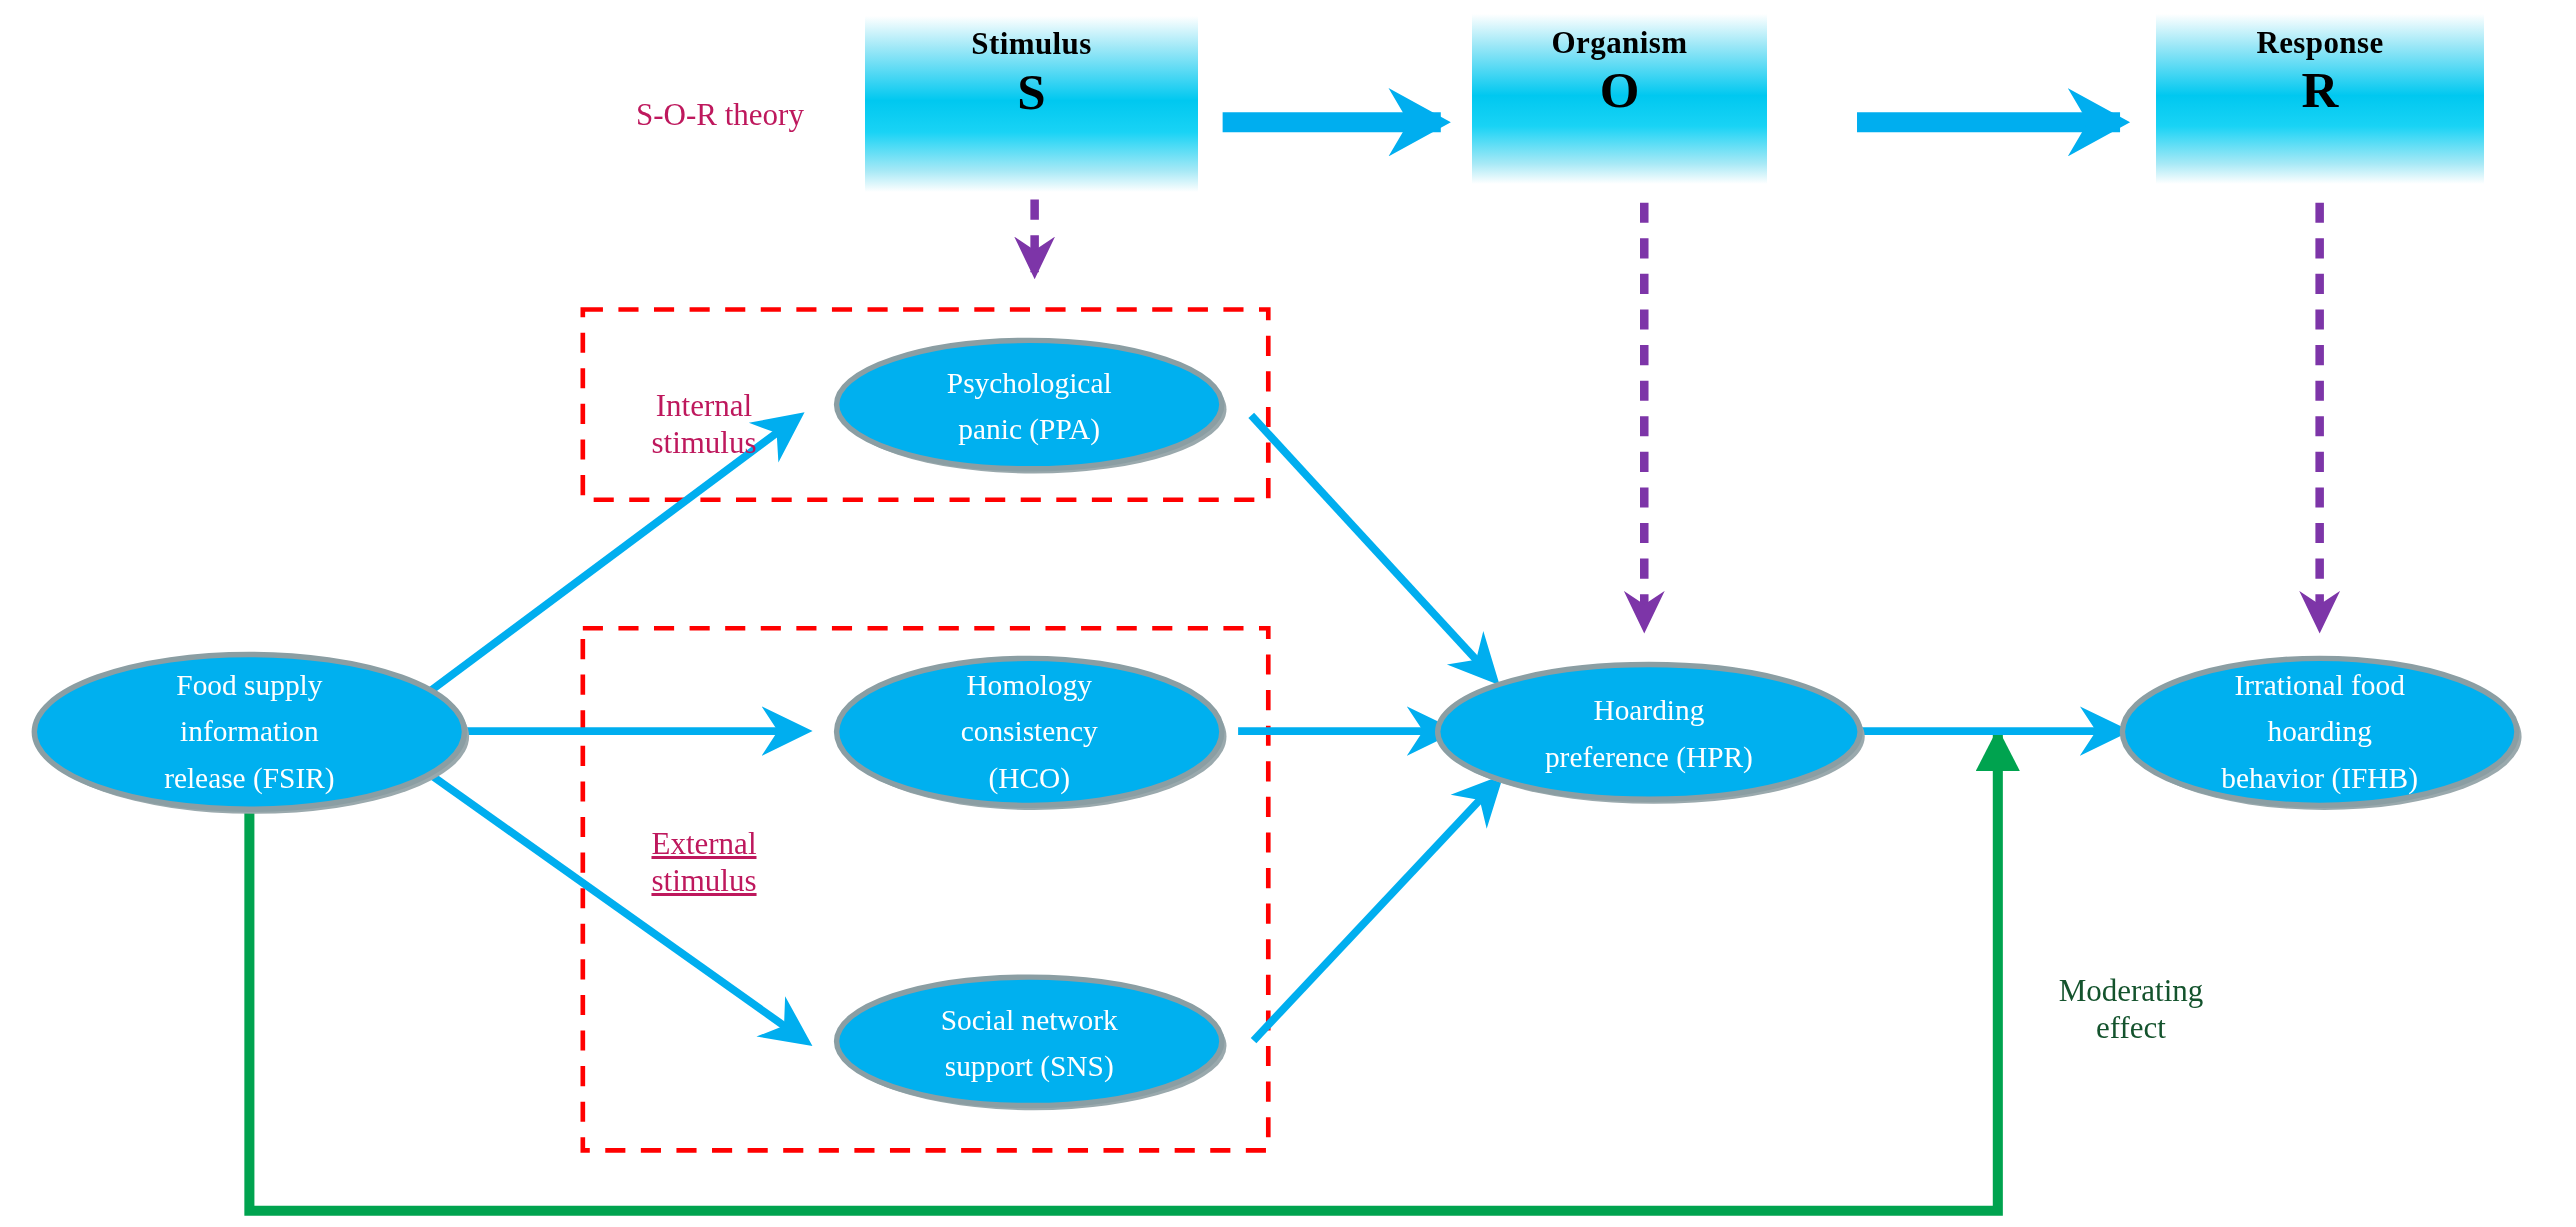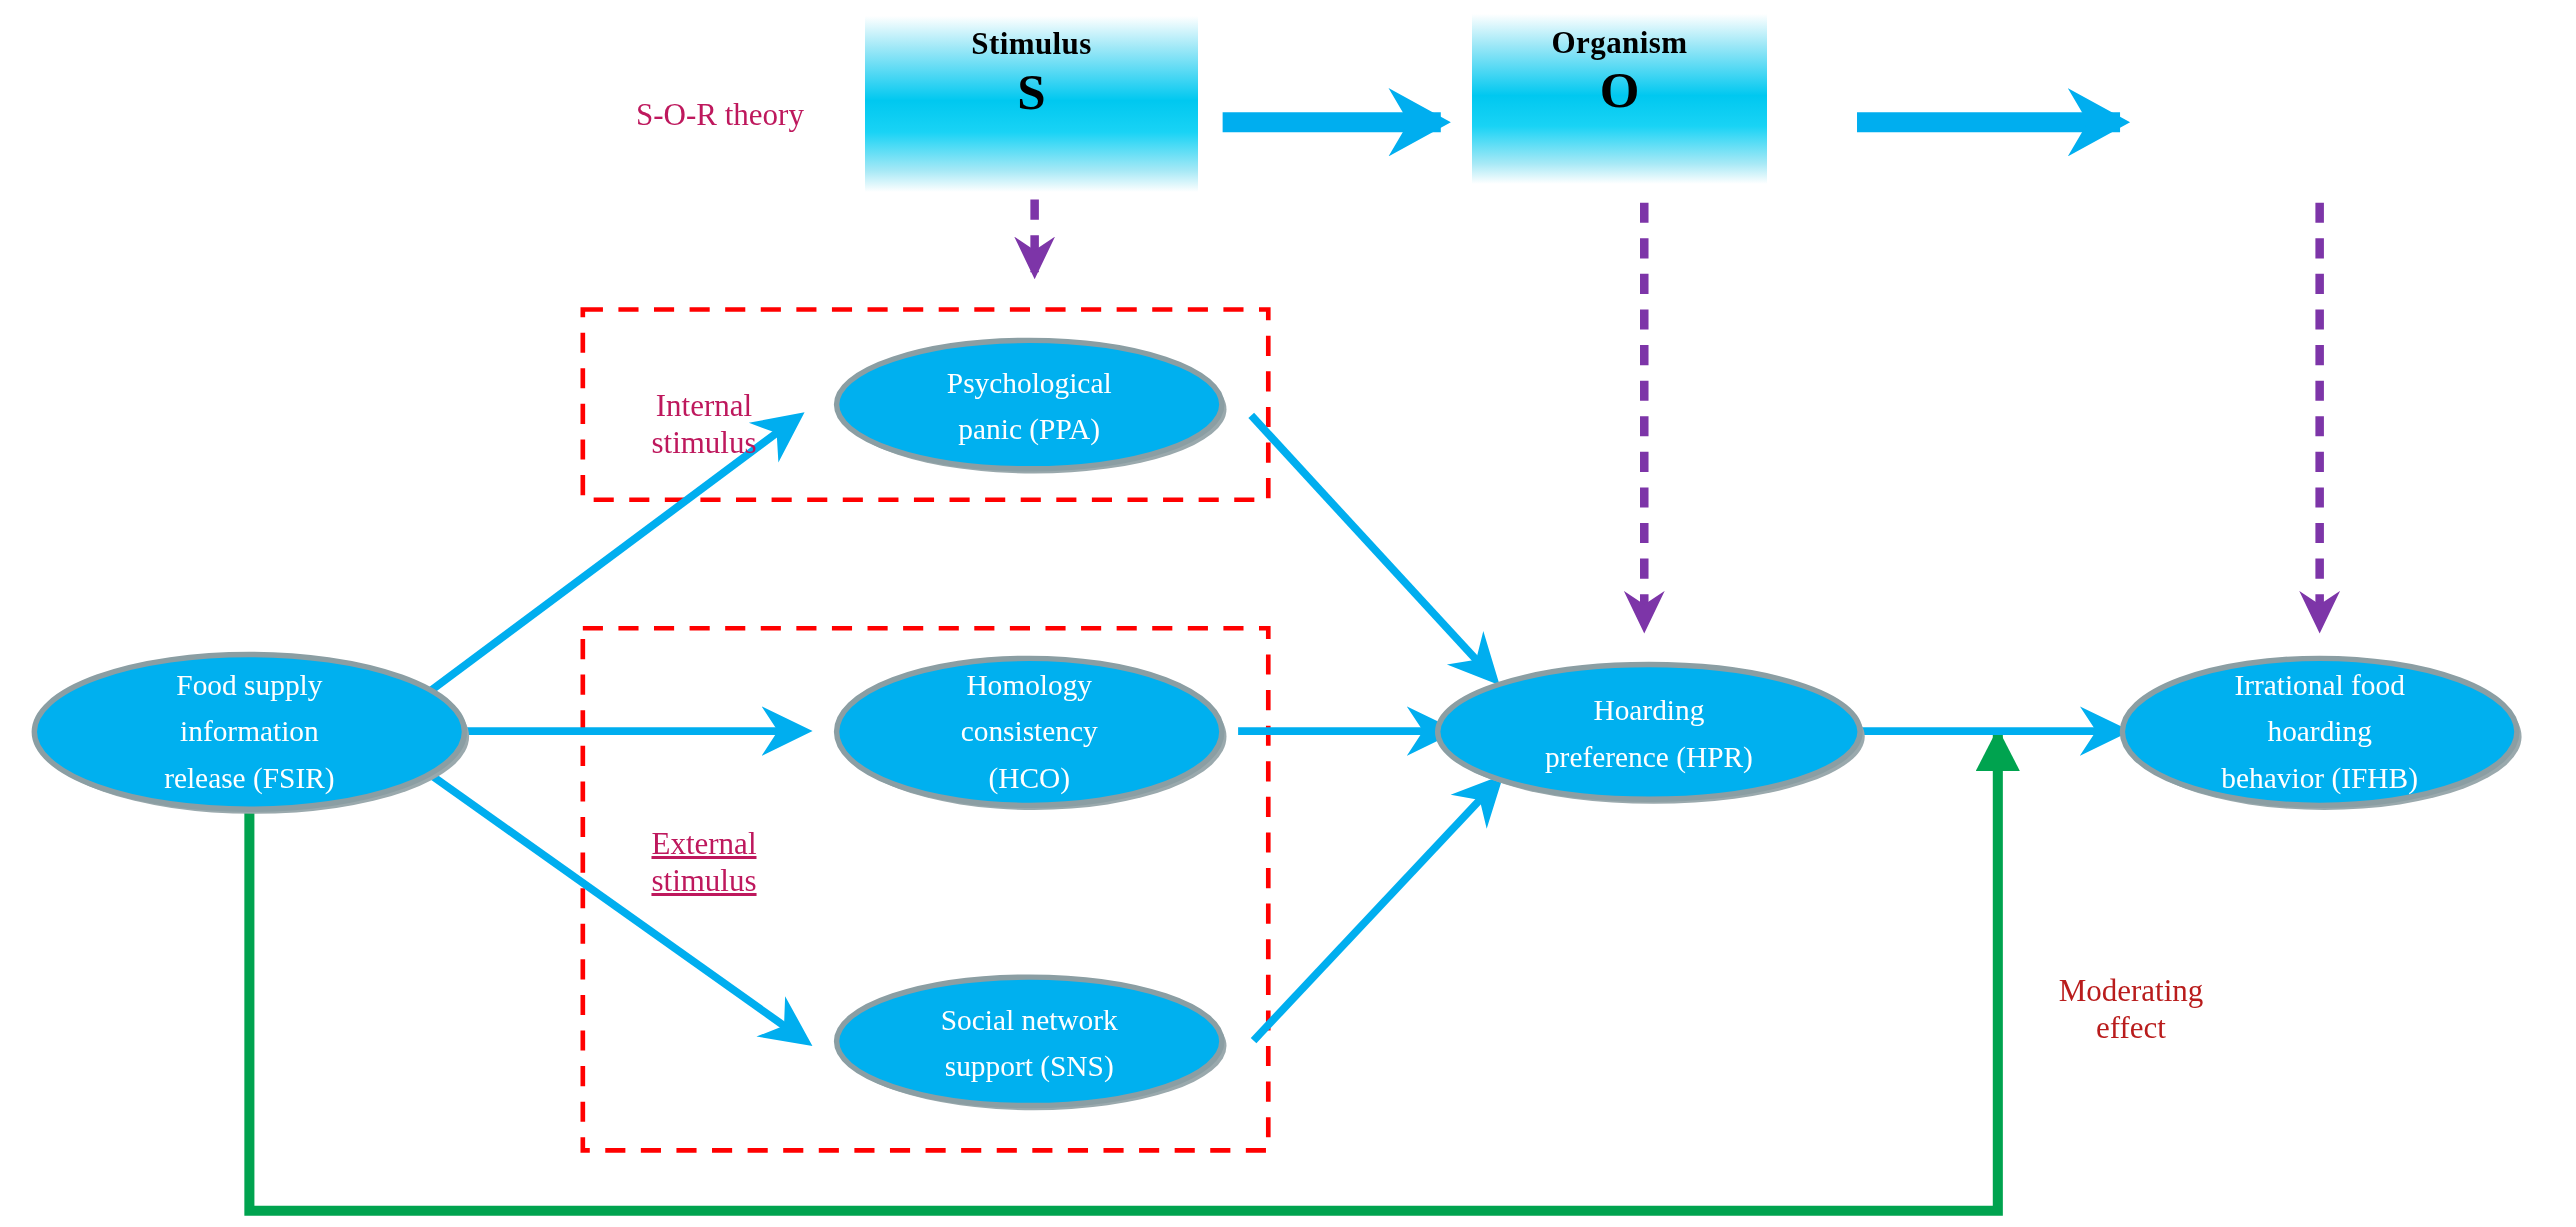--- a/index.html
+++ b/index.html
@@ -7,21 +7,21 @@
   #stage{position:relative;width:2576px;height:1227px;background:#fff;}
   svg.layer{position:absolute;top:0;left:0;width:2576px;height:1227px;}
 
   .sor-box{position:absolute;display:flex;flex-direction:column;align-items:center;justify-content:flex-start;
            background:linear-gradient(to bottom,#ffffff 0%,#9fe8f7 18%,#00c8f0 48%,#19d3f5 66%,#a7e9f6 88%,#ffffff 100%);}
   .sor-title{font-family:"Liberation Serif",serif;font-weight:bold;font-size:31px;color:#000;margin-top:10.8px;letter-spacing:0.4px;}
   .sor-letter{font-family:"Liberation Serif",serif;font-weight:bold;font-size:51px;color:#000;line-height:1;margin-top:4.6px;}
 
   .lbl{position:absolute;font-family:"Liberation Serif",serif;text-align:center;line-height:1.18;white-space:pre-line;}
   .lbl-red{color:#be185d;font-size:31px;}
-  .lbl-green{color:#b91c1c;font-size:31px;}
+  .lbl-green{color:#14532d;font-size:31px;}
 
   .node-text{font-family:"Liberation Serif",serif;fill:#ffffff;font-size:38px;text-anchor:middle;}
   .ellipse-shape{fill:#00b0ef;stroke:#8b9ea3;stroke-width:7;}
   .ellipse-shadow{fill:#9aa9ad;}
 </style>
 </head>
 <body>
 
 <div id="stage">
 
@@ -112,20 +112,24 @@
   <div class="sor-box" style="left:865px;top:15.5px;width:333px;height:176px;">
     <div class="sor-title">Stimulus</div>
     <div class="sor-letter">S</div>
   </div>
 
   <div class="sor-box" style="left:1472px;top:14px;width:295px;height:170px;">
     <div class="sor-title">Organism</div>
     <div class="sor-letter">O</div>
   </div>
 
+  <div class="sor-box" style="left:2156px;top:14px;width:328px;height:170px;">
+    <div class="sor-title">Response</div>
+    <div class="sor-letter">R</div>
+  </div>
 
   <div class="lbl lbl-red" style="left:604px;top:97px;width:232px;">S-O-R theory</div>
 
   <div class="lbl lbl-red" style="left:611px;top:356px;width:186px;margin-top:32px;">Internal
 stimulus</div>
 
   <div class="lbl lbl-red" style="left:611px;top:826px;width:186px;text-decoration:underline;">External
 stimulus</div>
 
   <div class="lbl lbl-green" style="left:2015px;top:973px;width:232px;text-align:center;">Moderating

